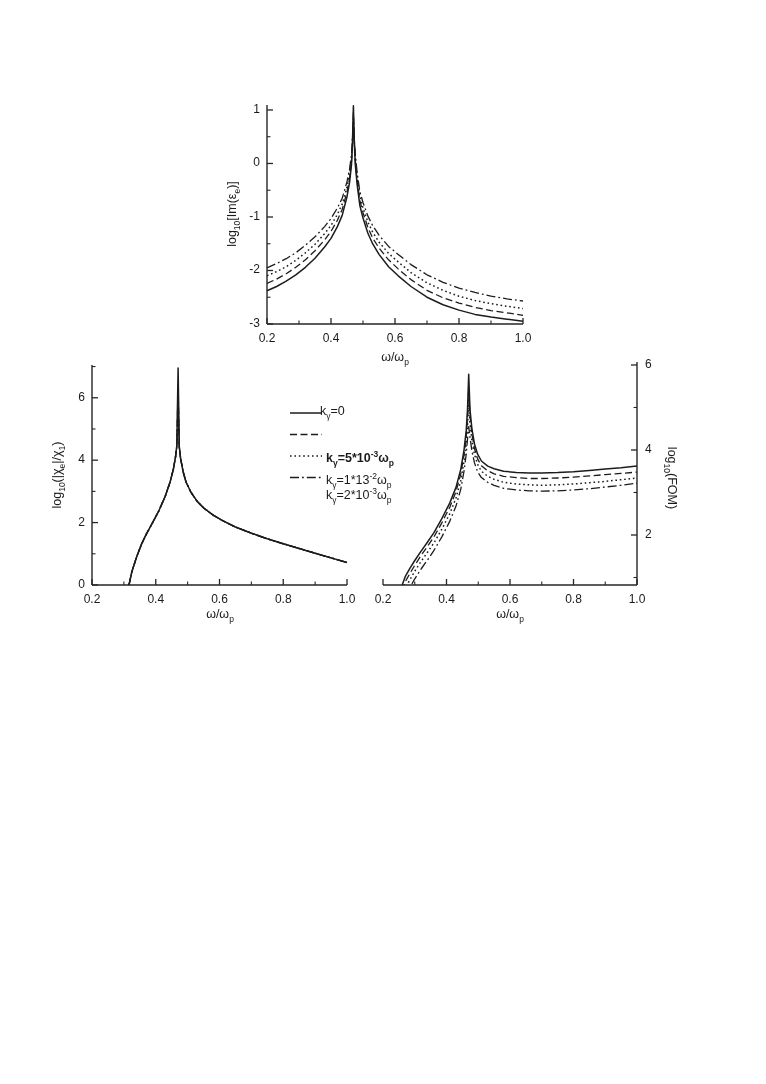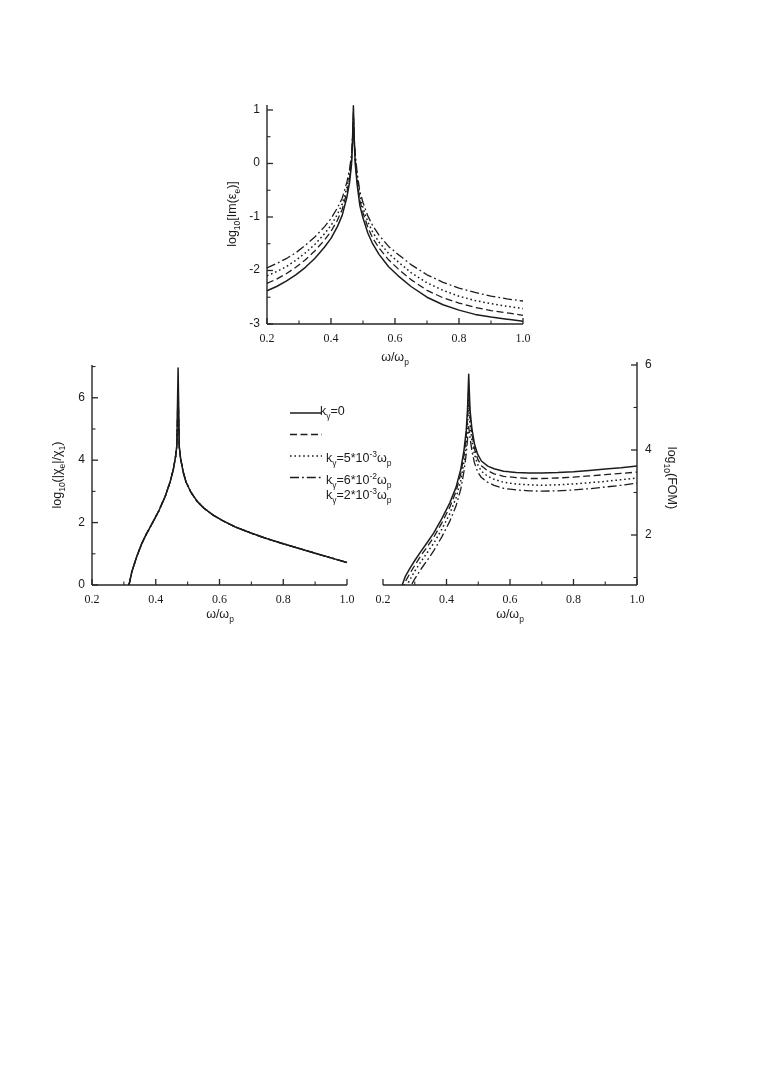--- a/index.html
+++ b/index.html
@@ -3,21 +3,21 @@
 <meta charset="utf-8">
 <style>
   html,body{margin:0;padding:0;}
   body{
     width:766px;height:1084px;position:relative;background:#ffffff;
     font-family:"Liberation Sans", sans-serif;color:#1a1a1a;overflow:hidden;
   }
   #figure-page{position:absolute;left:0;top:0;width:766px;height:1084px;background:#ffffff;}
   #fig{position:absolute;left:0;top:0;}
   .lbl{position:absolute;font-size:12px;line-height:15px;white-space:nowrap;color:#1a1a1a;}
-  .tick-x{transform:translateX(-50%);font-family:Liberation Serif, serif;}
+  .tick-x{transform:translateX(-50%);}
   .tick-yl{text-align:right;}
   .tick-yr{text-align:left;}
   .axis-label{font-size:12.5px;}
   .rot-ccw{transform:translate(-50%,-50%) rotate(-90deg);}
   .rot-cw{transform:translate(-50%,-50%) rotate(90deg);}
   .center-x{transform:translateX(-50%);}
   .legend-label{font-size:12.5px;}
   .sub{font-size:8.5px;vertical-align:-4px;}
   .sup{font-size:8.5px;vertical-align:4.5px;}
 </style>
@@ -137,16 +137,16 @@
       <div class="lbl tick-x" style="left: 510px; top: 592px;">0.6</div>
       <div class="lbl tick-x" style="left: 573.5px; top: 592px;">0.8</div>
       <div class="lbl tick-x" style="left: 637px; top: 592px;">1.0</div>
       <div class="lbl tick-yr" style="left: 645px; top: 527.01px; width: 30px;">2</div>
       <div class="lbl tick-yr" style="left: 645px; top: 441.993px; width: 30px;">4</div>
       <div class="lbl tick-yr" style="left: 645px; top: 356.976px; width: 30px;">6</div>
       <div class="lbl axis-label center-x" style="left: 510px; top: 607px;"><span>ω/ω</span><span class="sub">p</span></div>
       <div class="lbl axis-label rot-cw" style="left: 669px; top: 478px;"><span>log</span><span class="sub">10</span><span>(FOM)</span></div>
       <div class="lbl legend-label" style="left: 320px; top: 404px;"><span>k</span><span class="sub">γ</span><span>=0</span></div>
       <div class="lbl legend-label" style="left: 326px; top: 436px; margin-top: 48px;"><span>k</span><span class="sub">γ</span><span>=2*10</span><span class="sup">-3</span><span>ω</span><span class="sub">p</span></div>
-      <div class="lbl legend-label" style="left: 326px; top: 447px;"><span>k</span><span class="sub">γ</span><span>=5*10</span><span class="sup">-3</span><span>ω</span><span class="sub">p</span></div>
-      <div class="lbl legend-label" style="left: 326px; top: 468.5px;"><span>k</span><span class="sub">γ</span><span>=6*10</span><span class="sup">-2</span><span>ω</span><span class="sub">p</span></div>
+      <div class="lbl legend-label" style="left: 326px; top: 447px; font-weight: bold;"><span>k</span><span class="sub">γ</span><span>=5*10</span><span class="sup">-3</span><span>ω</span><span class="sub">p</span></div>
+      <div class="lbl legend-label" style="left: 326px; top: 468.5px;"><span>k</span><span class="sub">γ</span><span>=1*13</span><span class="sup">-2</span><span>ω</span><span class="sub">p</span></div>
     </div>
 </div>
 
 </body></html>

